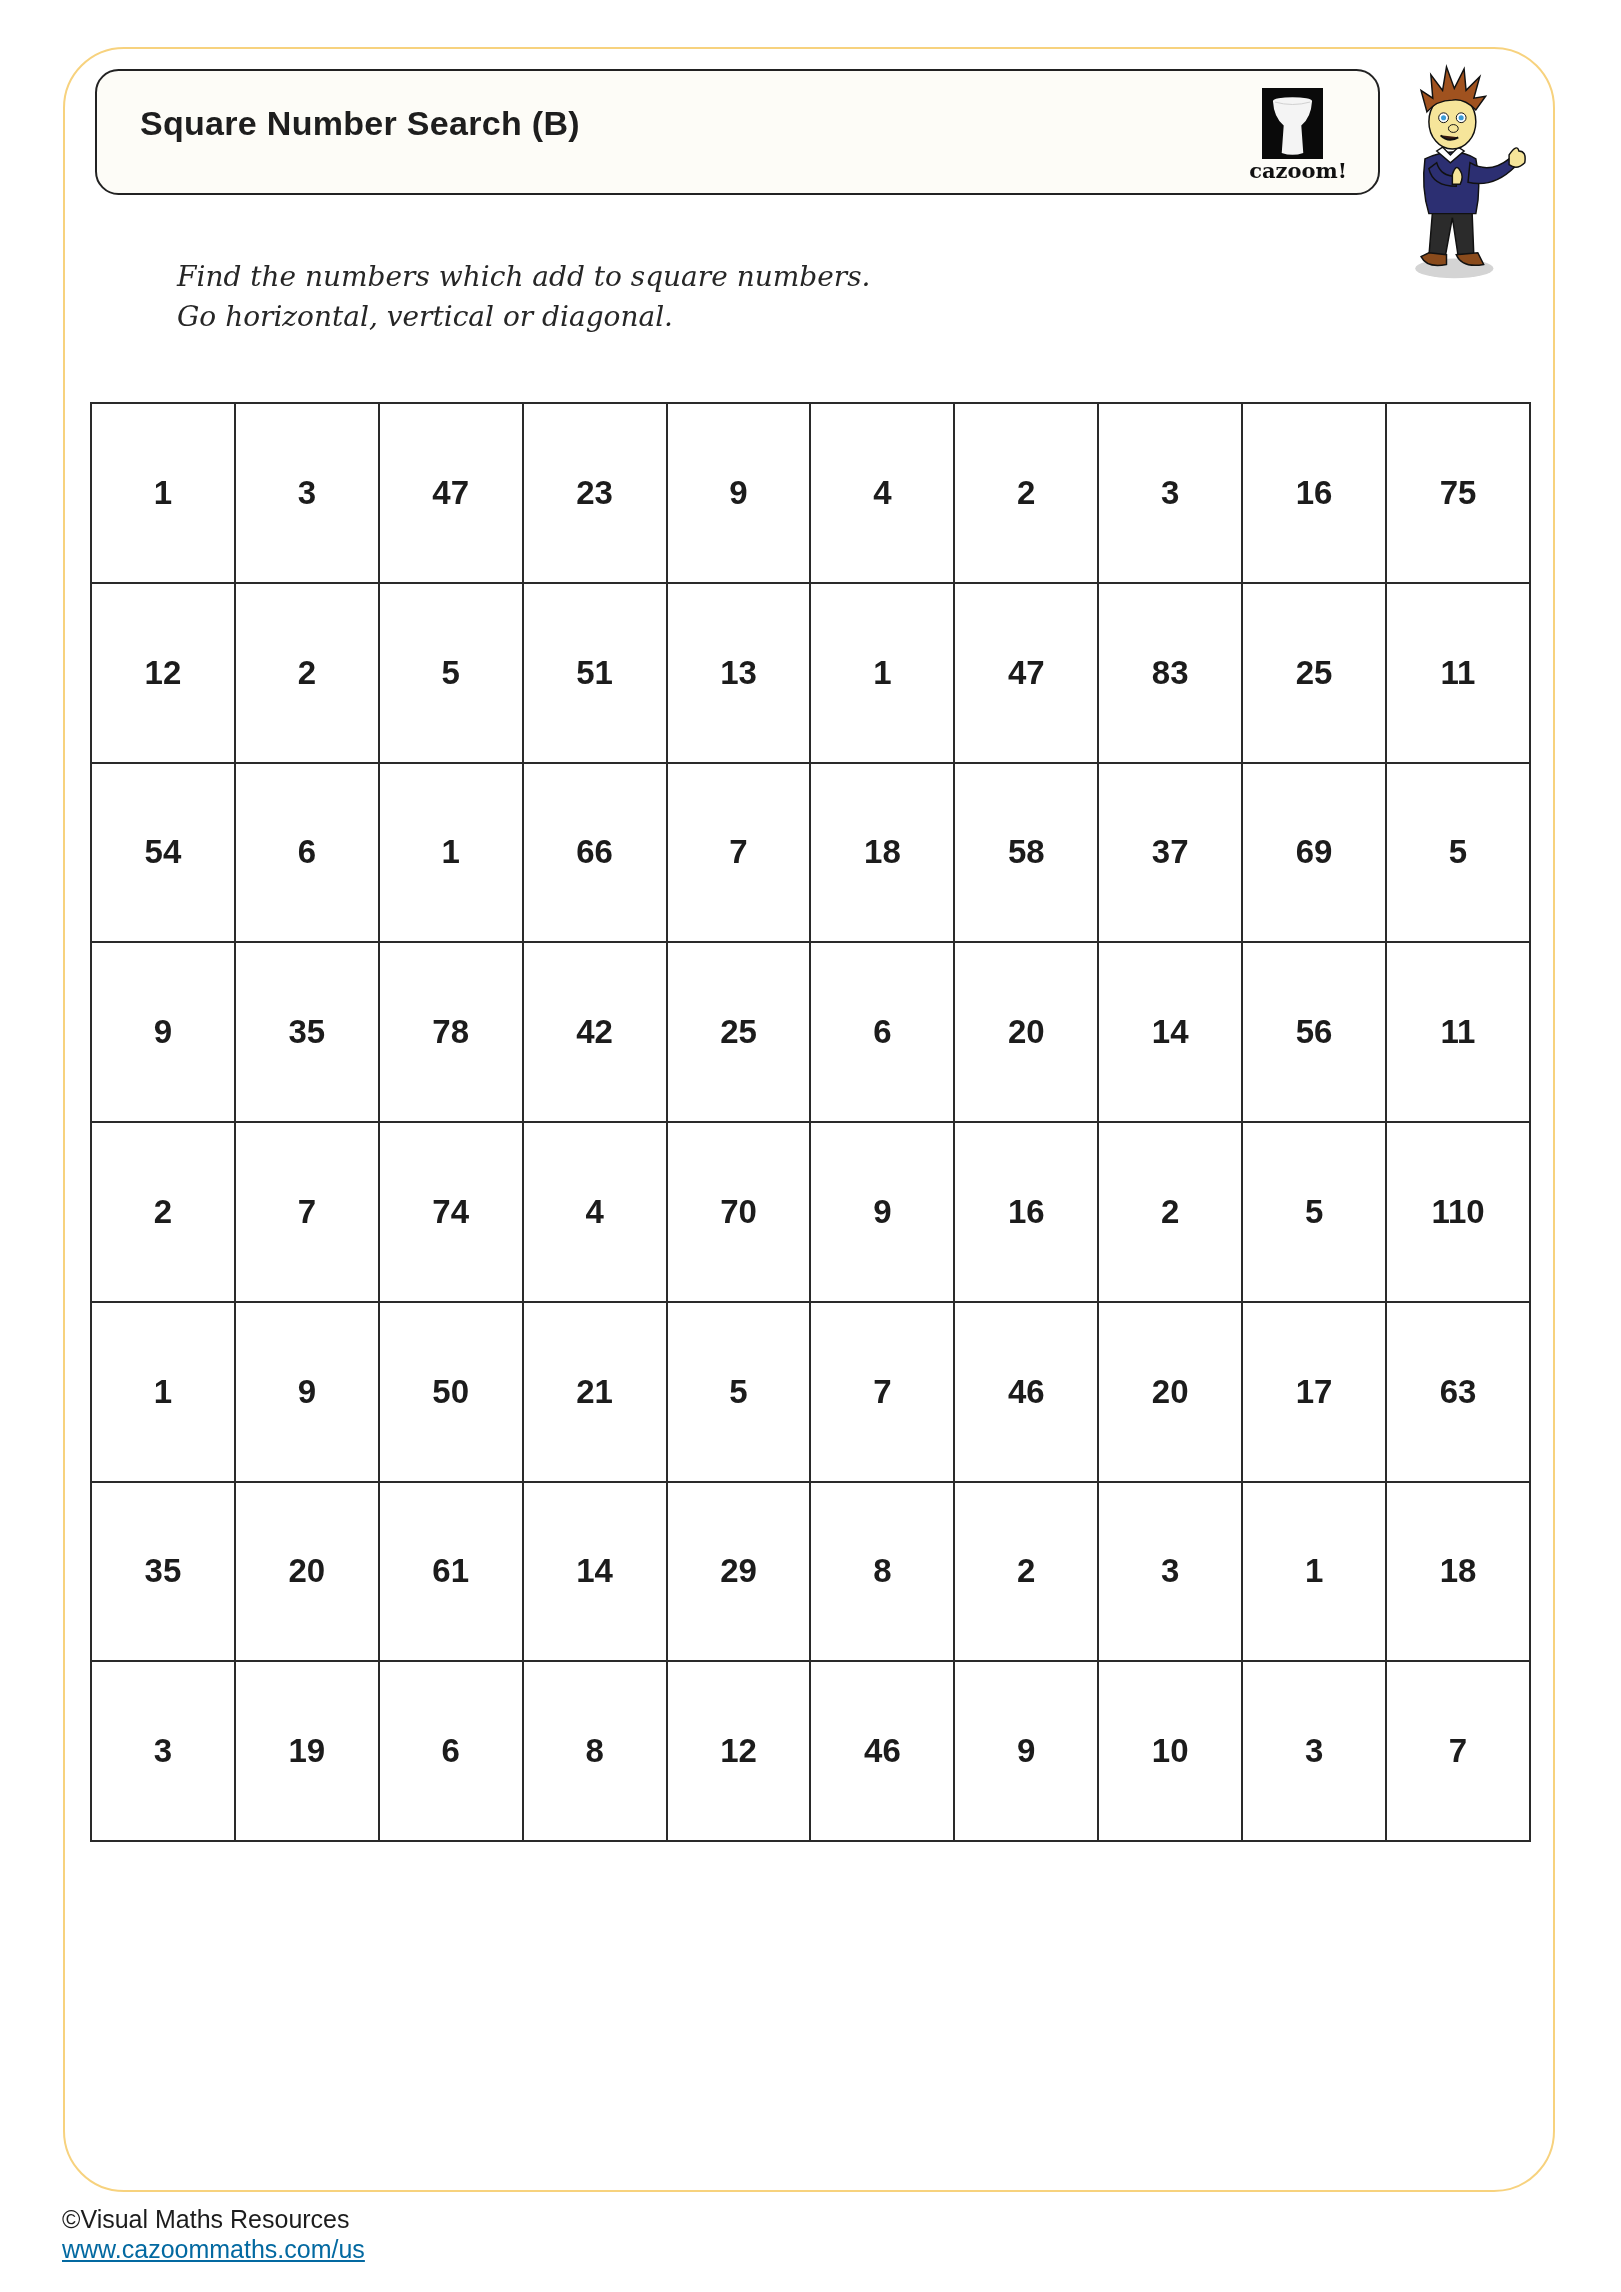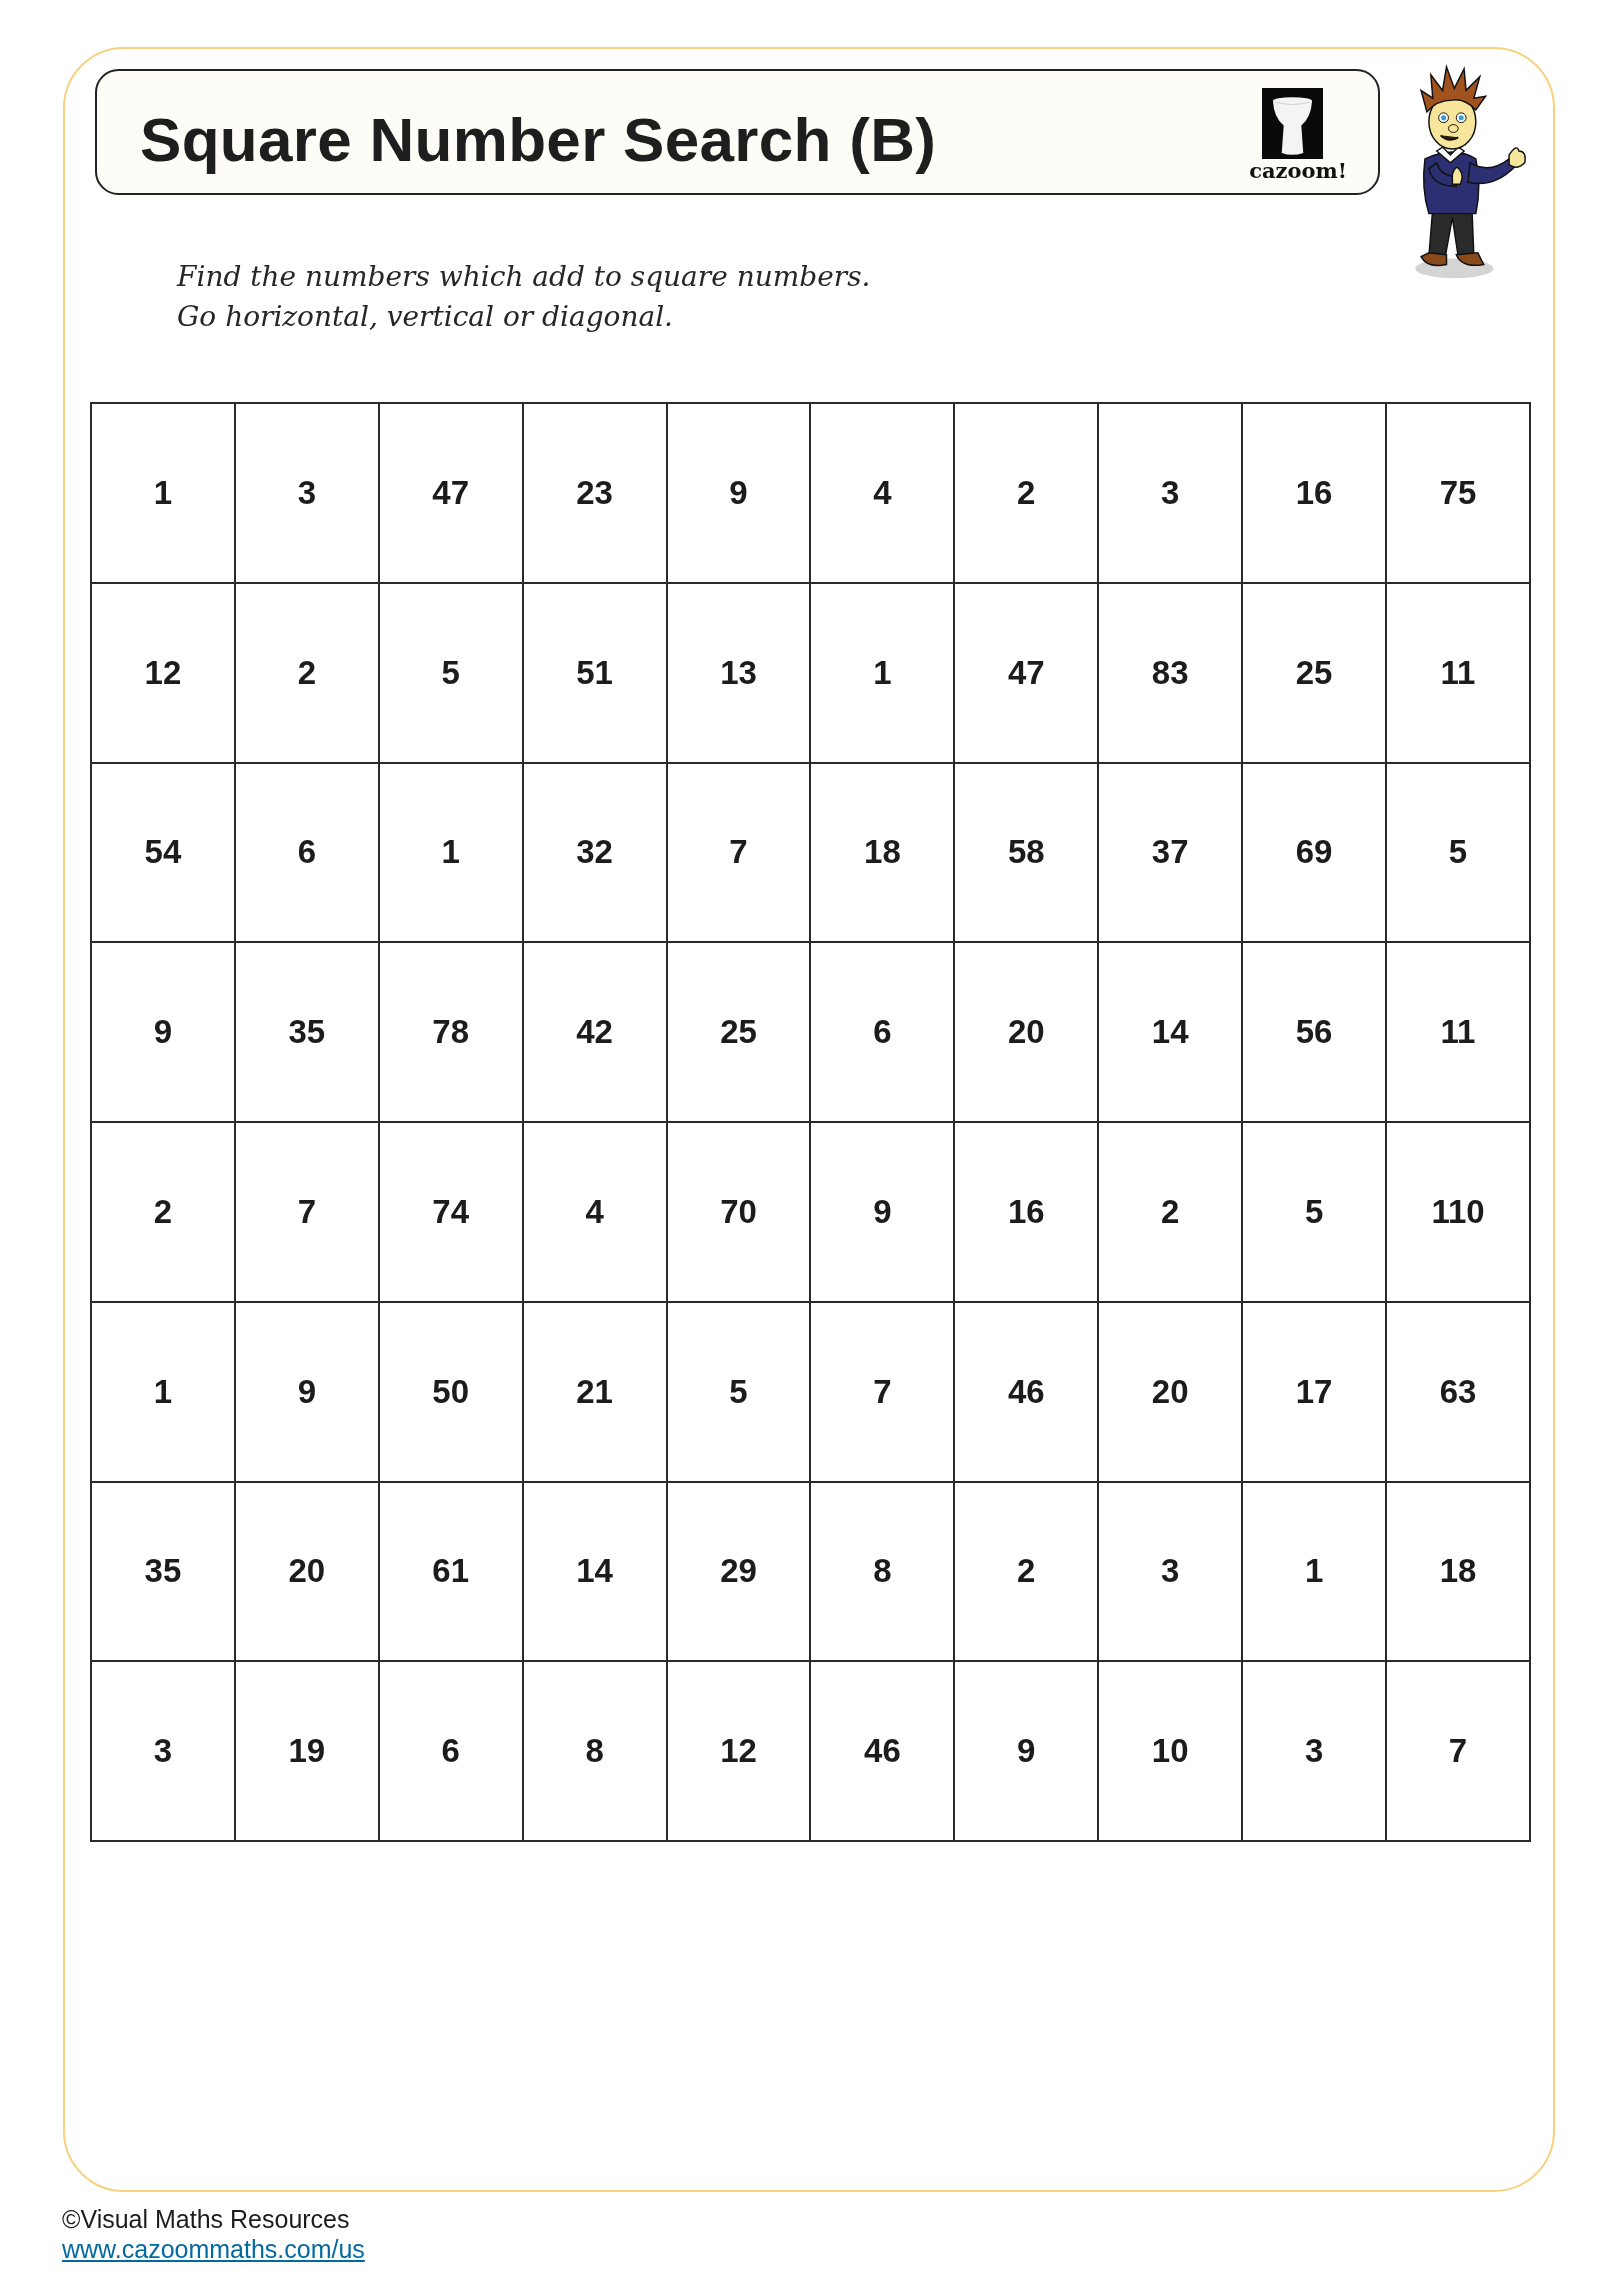--- a/index.html
+++ b/index.html
@@ -1,19 +1,19 @@
 <!DOCTYPE html>
 <html><head>
   <meta charset="utf-8">
   <style>
     html, body { margin: 0; padding: 0; background: #ffffff; }
     body { width: 1621px; height: 2293px; position: relative; overflow: hidden; font-family: "Liberation Sans", sans-serif; }
     .frame { position: absolute; left: 63px; top: 47px; width: 1492px; height: 2145px; border: 2.9px solid #f7d27e; border-radius: 61px; box-sizing: border-box; }
     .header-box { position: absolute; left: 95px; top: 69px; width: 1285px; height: 126px; border: 2.5px solid #222222; border-radius: 23.5px; background: #fdfcf7; box-sizing: border-box; }
-    .title { position: absolute; left: 43px; top: 33px; font-family: "Liberation Sans", sans-serif; font-weight: bold; font-size: 62px; color: #1e1e1e; letter-spacing: 0.3px; white-space: nowrap; }
+    .title { position: absolute; left: 43px; top: 33px; font-family: "Liberation Sans", sans-serif; font-weight: bold; font-size: 34px; color: #1e1e1e; letter-spacing: 0.3px; white-space: nowrap; }
     .logo { position: absolute; left: 1160px; top: 13.7px; width: 94px; height: 98px; }
     .logo-square { position: absolute; left: 4.9px; top: 2.9px; width: 61px; height: 71px; background: #0a0a0a; }
     .logo-drum { position: absolute; left: 7.8px; top: 8.8px; }
     .logo-text { position: absolute; left: -7.8px; top: 73px; width: 88px; text-align: center; font-family: "DejaVu Serif", serif; font-weight: bold; font-size: 21px; color: #111; letter-spacing: 0px; }
     .mascot { position: absolute; left: 1407px; top: 61px; width: 123px; height: 225px; }
     .instructions { position: absolute; left: 137px; top: 257px; font-family: "DejaVu Serif", serif; font-style: italic; font-size: 28px; line-height: 40px; color: #262626; margin-left: 40px; }
     .instructions div { white-space: nowrap; }
     .grid { position: absolute; left: 90px; top: 402px; width: 1441px; height: 1440px; border-collapse: collapse; table-layout: fixed; }
     .grid td { border: 2.5px solid #2a2a2a; text-align: center; vertical-align: middle; font-family: "Liberation Sans", sans-serif; font-weight: bold; font-size: 33px; color: #1c1c1c; height: 143px; padding: 0; }
     .footer { position: absolute; left: 62px; top: 2204px; font-family: "Liberation Sans", sans-serif; font-size: 25px; line-height: 30px; }
@@ -100,21 +100,21 @@
       <td>1</td>
       <td>47</td>
       <td>83</td>
       <td>25</td>
       <td>11</td>
     </tr>
     <tr>
       <td>54</td>
       <td>6</td>
       <td>1</td>
-      <td>32</td>
+      <td>66</td>
       <td>7</td>
       <td>18</td>
       <td>58</td>
       <td>37</td>
       <td>69</td>
       <td>5</td>
     </tr>
     <tr>
       <td>9</td>
       <td>35</td>

